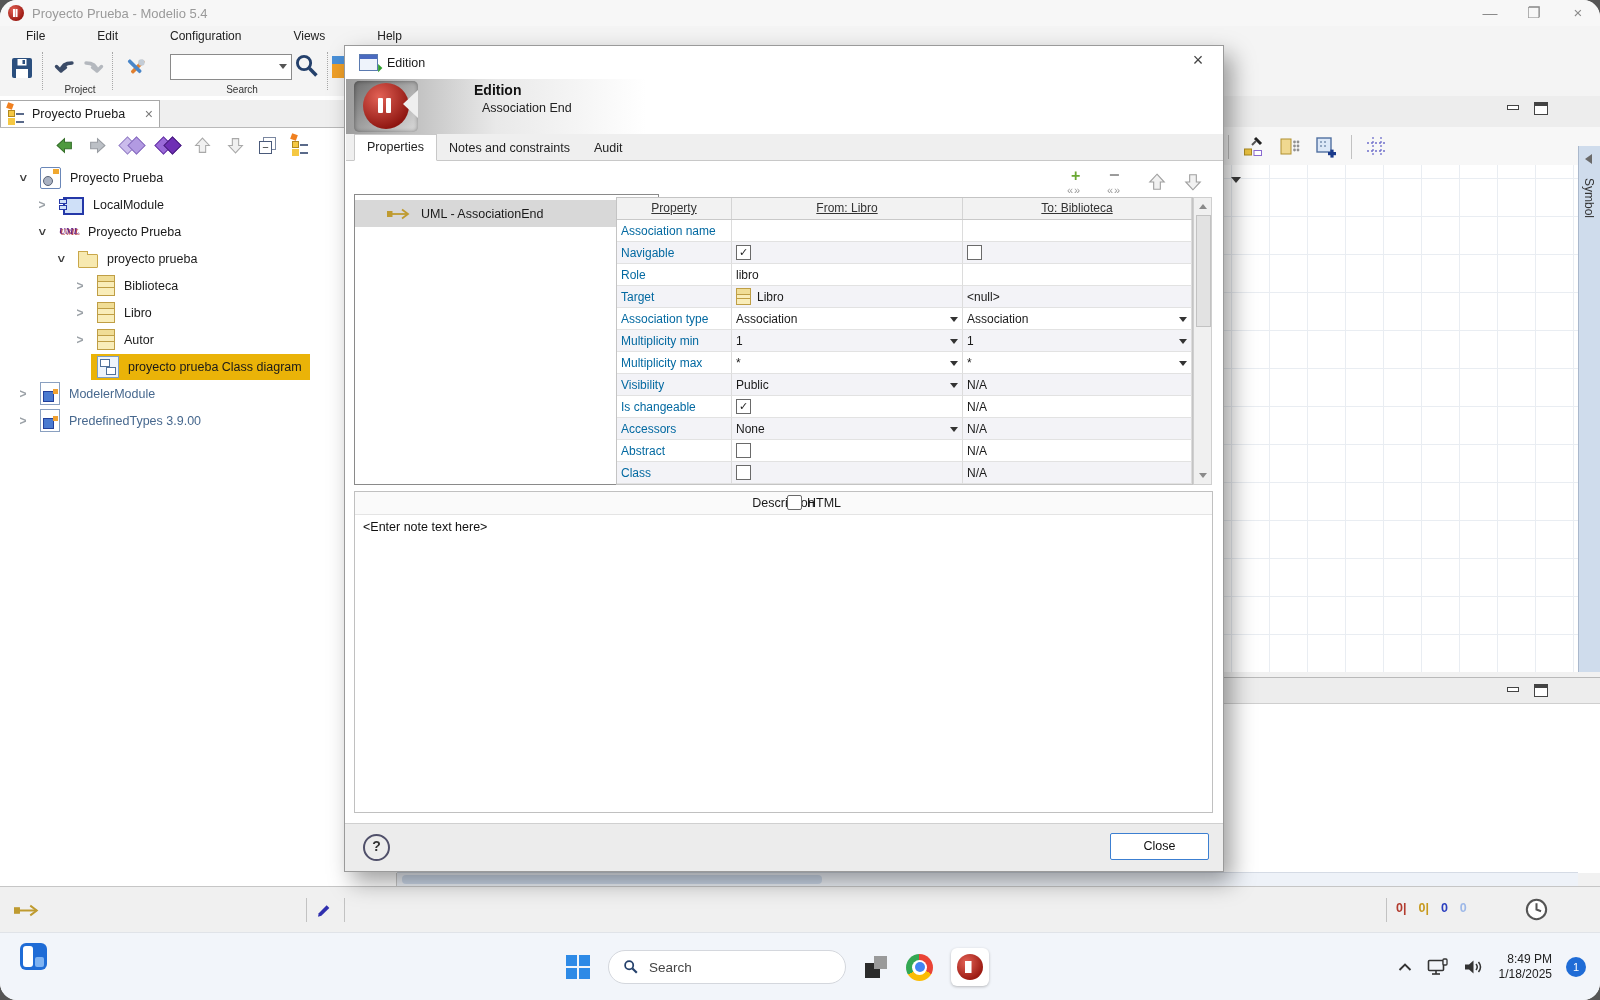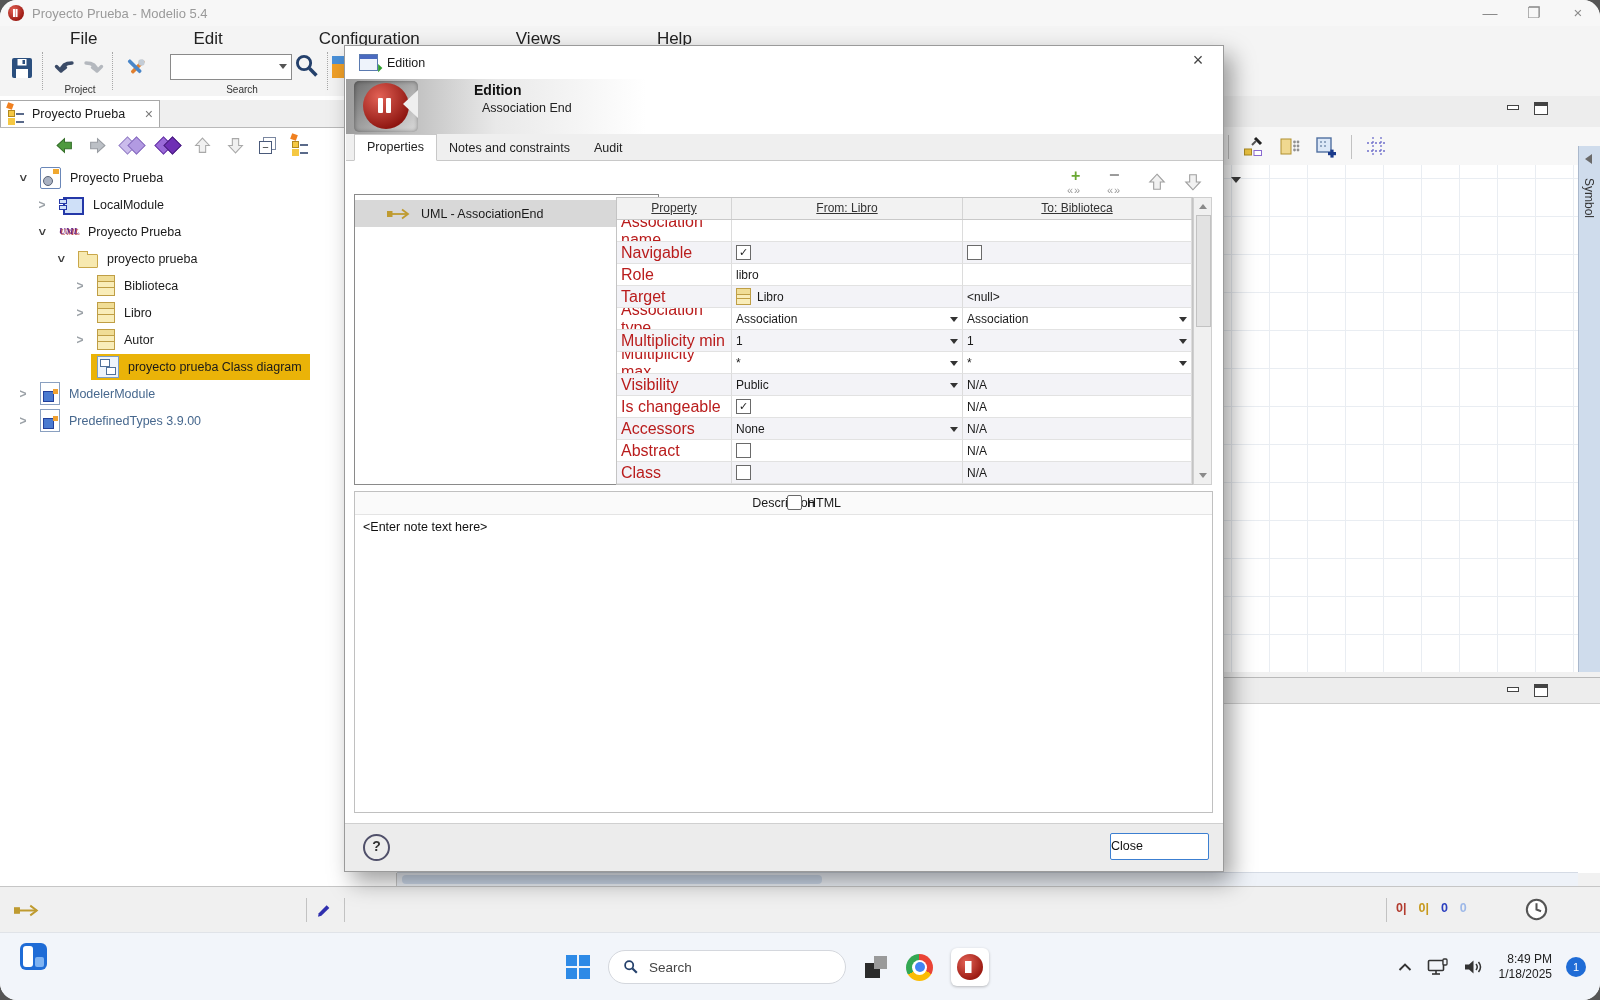--- a/index.html
+++ b/index.html
@@ -11,21 +11,21 @@
   #titlebar .title{color:#9a9a9a;font-size:13px;margin-left:8px;}
   .mcircle{display:inline-block;position:relative;border-radius:50%;
            background:radial-gradient(circle at 35% 32%,#e26155,#9c1a12 72%);flex:none;}
   .mcircle::before{content:"";position:absolute;left:31%;top:28%;width:14%;height:44%;background:#fff;
            box-shadow:0.28em 0 0 #fff;}
   .mcircle.t16{width:16px;height:16px;margin-left:8px;font-size:9px;}
   .mcircle.sm{width:16px;height:16px;font-size:9px;}
   .wbtn{color:#8a8a8a;font-size:15px;width:44px;text-align:center;line-height:26px;}
   
   #menubar{left:0;top:26px;width:1600px;height:22px;display:flex;gap:0;background:#f4f4f4;}
-  .menu-item{padding:3px 26px;font-size:17px;color:#222;margin-left:44px;}
+  .menu-item{padding:3px 26px;font-size:12px;color:#222;}
   
   #toolbar{left:0;top:48px;width:1600px;height:48px;background:#f4f4f4;border-bottom:1px solid #cfcfcf;}
   .vsep{position:absolute;top:4px;height:38px;border-left:1px dotted #a8a8a8;}
   .toolbtn{position:absolute;top:6px;width:28px;height:28px;display:flex;align-items:center;justify-content:center;}
   .seclabel{position:absolute;top:36px;font-size:10px;color:#333;text-align:center;}
   #searchbox{position:absolute;left:170px;top:6px;width:120px;height:24px;border:1px solid #8a8a8a;background:#fff;}
   #searchbox .combo-caret{position:absolute;right:4px;top:9px;width:0;height:0;border-left:4px solid transparent;border-right:4px solid transparent;border-top:5px solid #555;}
   
   #explorer{left:0;top:96px;width:396px;height:790px;background:#fff;border-right:1px solid #c9c9c9;}
   #exp-tabstrip{position:absolute;left:0;top:4px;width:396px;height:27px;background:#efefef;border-bottom:1px solid #b9b9b9;}
@@ -151,37 +151,37 @@
   .mitem{display:flex;align-items:center;gap:10px;height:27px;padding-left:32px;}
   .mitem.selected{background:#d8d8d8;}
   .mlabel{font-size:12.5px;}
   
   #ptable{position:absolute;left:271px;top:151px;width:577px;height:288px;border:1px solid #c4c4c4;box-sizing:border-box;overflow:hidden;background:#fff;}
   #ptable-head{display:grid;grid-template-columns:115px 231px 229px;background:#f2f2f2;border-bottom:1px solid #c9c9c9;}
   .th{height:21px;line-height:21px;text-align:center;font-size:12px;color:#333;border-right:1px solid #d4d4d4;text-decoration:underline;}
   .trow{display:grid;grid-template-columns:115px 231px 229px;background:#fff;}
   .trow.alt{background:#f3f3f7;}
   .td{height:22px;display:flex;align-items:center;border-right:1px solid #dcdcdc;border-bottom:1px solid #e2e2e2;padding:0 4px;box-sizing:border-box;position:relative;font-size:12px;overflow:hidden;}
-  .td.c0{font-size:16px;color:#b91c1c;}
+  .td.c0{font-size:12px;color:#0369a1;}
   .cval{white-space:nowrap;}
   .cbx{width:13px;height:13px;border:1px solid #6a6a6a;background:#fff;font-size:11px;line-height:12px;text-align:center;color:#222;}
   .ddcaret{position:absolute;right:4px;top:9px;width:0;height:0;border-left:4px solid transparent;border-right:4px solid transparent;border-top:5px solid #333;}
   #vscroll{position:absolute;left:848px;top:151px;width:19px;height:288px;background:#f0f0f0;border:1px solid #cfcfcf;box-sizing:border-box;}
   #vscroll .up{position:absolute;left:5px;top:6px;width:0;height:0;border-left:4px solid transparent;border-right:4px solid transparent;border-bottom:5px solid #8a8a8a;}
   #vscroll .dn{position:absolute;left:5px;bottom:6px;width:0;height:0;border-left:4px solid transparent;border-right:4px solid transparent;border-top:5px solid #8a8a8a;}
   #vscroll .thumb{position:absolute;left:2px;top:17px;width:13px;height:110px;background:#e2e2e2;border:1px solid #c2c2c2;}
   
   #descbox{position:absolute;left:9px;top:445px;width:859px;height:322px;border:1px solid #c0c0c0;box-sizing:border-box;background:#fff;}
   #desc-head{height:22px;background:#fafafa;border-bottom:1px solid #e4e4e4;display:flex;align-items:center;padding:0 6px;font-size:12.5px;justify-content:center;}
   #desc-html{position:absolute;left:432px;top:3px;display:flex;align-items:center;gap:5px;}
   #desc-note{padding:5px 8px;font-size:12.5px;color:#111;}
   
   #dlg-bottom{position:absolute;left:0;bottom:0;width:100%;height:47px;background:#ececec;border-top:1px solid #d0d0d0;}
   #help-btn{position:absolute;left:18px;top:10px;width:23px;height:23px;border:2px solid #50506a;border-radius:50%;text-align:center;line-height:21px;font-size:14px;color:#333;font-weight:700;}
-  #close-btn{position:absolute;right:14px;top:9px;width:97px;height:25px;background:#fff;border:1px solid #3c7fd1;border-radius:2px;line-height:24px;font-size:12.5px;color:#111;}
+  #close-btn{position:absolute;right:14px;top:9px;width:97px;height:25px;background:#fff;border:1px solid #3c7fd1;border-radius:2px;text-align:center;line-height:24px;font-size:12.5px;color:#111;}
   
   svg{display:block;}
   .grayic{opacity:.85;}
 </style>
 </head>
 <body>
 
 <svg width="0" height="0" style="position:absolute">
   <defs>
     <symbol id="sym-fatarrow" viewBox="0 0 18 18">

